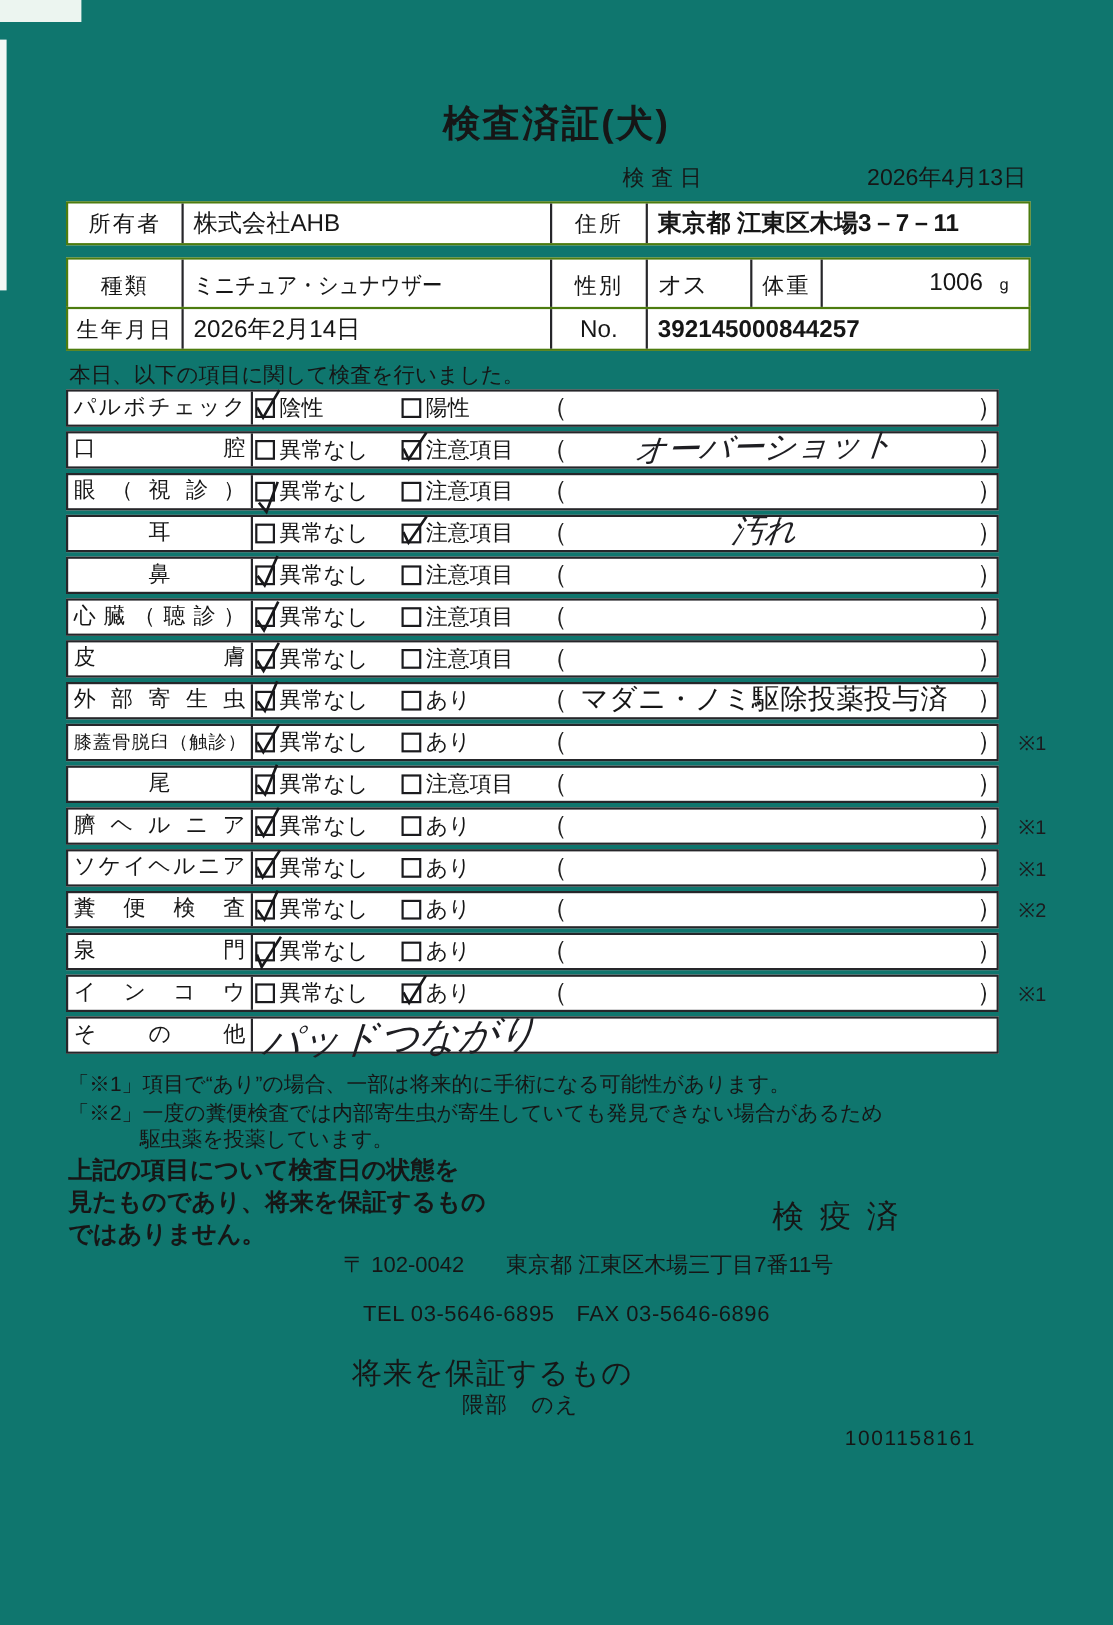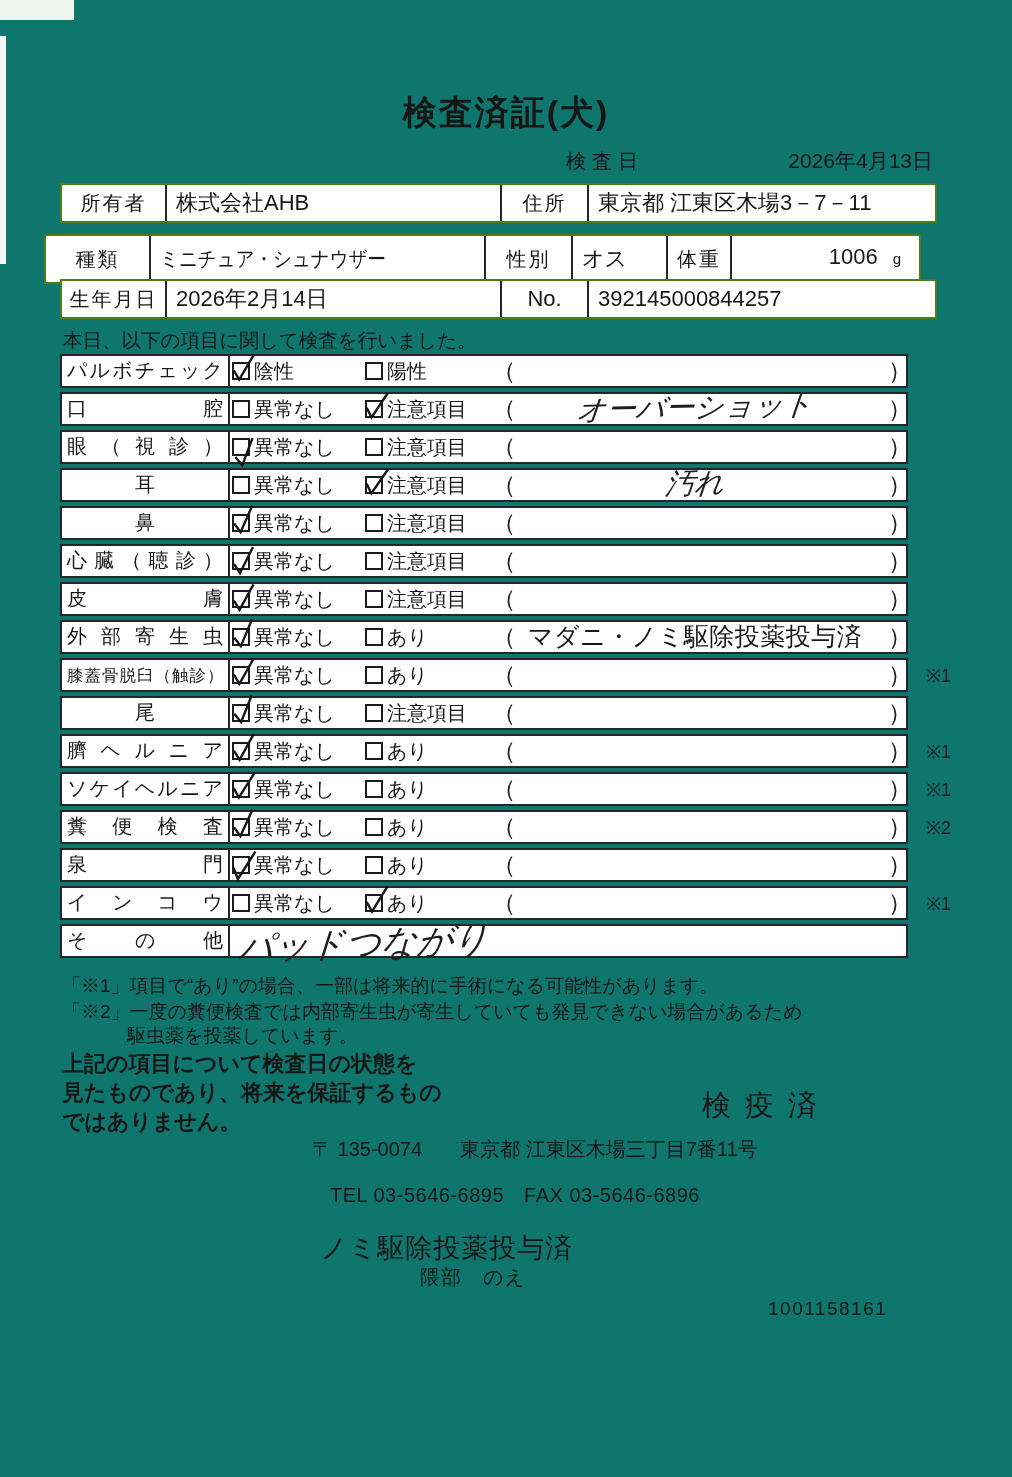--- a/index.html
+++ b/index.html
@@ -17,30 +17,30 @@
   .insp-date-label{left:566px;top:148px;font-size:20px;letter-spacing:6px;}
   .insp-date-value{right:79px;top:147px;font-size:21px;}
 
   
   .hrow{display:flex;border:2px solid #4d7c0f;background:#fff;box-sizing:border-box;}
   .hcell{box-sizing:border-box;display:flex;align-items:center;border-left:2px solid #26262a;overflow:hidden;}
   .hcell:first-child{border-left:none;}
   .hlabel{justify-content:center;font-size:20px;letter-spacing:2px;}
   .hvalue{padding-left:9px;font-size:22px;}
   .owner-row{left:60px;top:183px;width:877px;height:40px;}
-  .pet-row1{left:44px;top:234px;width:877px;height:50px;}
+  .pet-row1{left:60px;top:234px;width:877px;height:50px;}
   .pet-row2{left:60px;top:279px;width:877px;height:40px;}
   .w-label{width:103px;}
   .w-val{width:335px;}
   .w-label2{width:87px;}
   .breed-val span{display:inline-block;transform:scaleX(.88);transform-origin:left center;white-space:nowrap;font-size:21px;}
   .weight-cell{flex:1;justify-content:flex-end;padding-right:12px;font-size:22px;align-items:baseline;padding-top:8px;}
   .weight-unit{font-size:15px;margin-left:15px;margin-right:6px;}
   .no-label{font-size:22px;letter-spacing:0;}
-  .flex1{flex:1;}
+  .flex1{flex:1;font-weight:bold;}
 
   .intro-line{left:63px;top:327px;font-size:19.5px;}
 
   
   #exam-table{position:absolute;left:60px;top:354px;width:848px;}
   .exam-row{position:relative;height:34px;margin-bottom:4px;border:2px solid #26262a;box-sizing:border-box;background:#fff;overflow:visible;}
   .exam-label{position:absolute;left:0;top:0;bottom:0;width:168px;border-right:2px solid #26262a;box-sizing:border-box;
     font-size:20px;line-height:29px;padding:0 5px;text-align:justify;text-align-last:justify;word-break:break-all;overflow:hidden;}
   .exam-label.single{text-align-last:center;}
   .exam-label.long{font-size:16.5px;letter-spacing:-.5px;line-height:30px;}
@@ -333,26 +333,26 @@
 
   <div class="abs disclaimer">
     <div>上記の項目について検査日の状態を</div>
     <div>見たものであり、将来を保証するもの</div>
     <div>ではありません。</div>
   </div>
 
   <div class="abs quarantine">検疫済</div>
 
   <div class="abs postal-line">
-    <span>〒 135-0074</span>
+    <span>〒 102-0042</span>
     <span>東京都 江東区木場三丁目7番11号</span>
   </div>
 
   <div class="abs tel-line">
     <span>TEL 03-5646-6895</span>
     <span>FAX 03-5646-6896</span>
   </div>
 
-  <div class="abs clinic-name">ノミ駆除投薬投与済</div>
+  <div class="abs clinic-name">将来を保証するもの</div>
   <div class="abs examiner">隈部　のえ</div>
   <div class="abs serial">1001158161</div>
 
 </div>
 
 </body></html>

